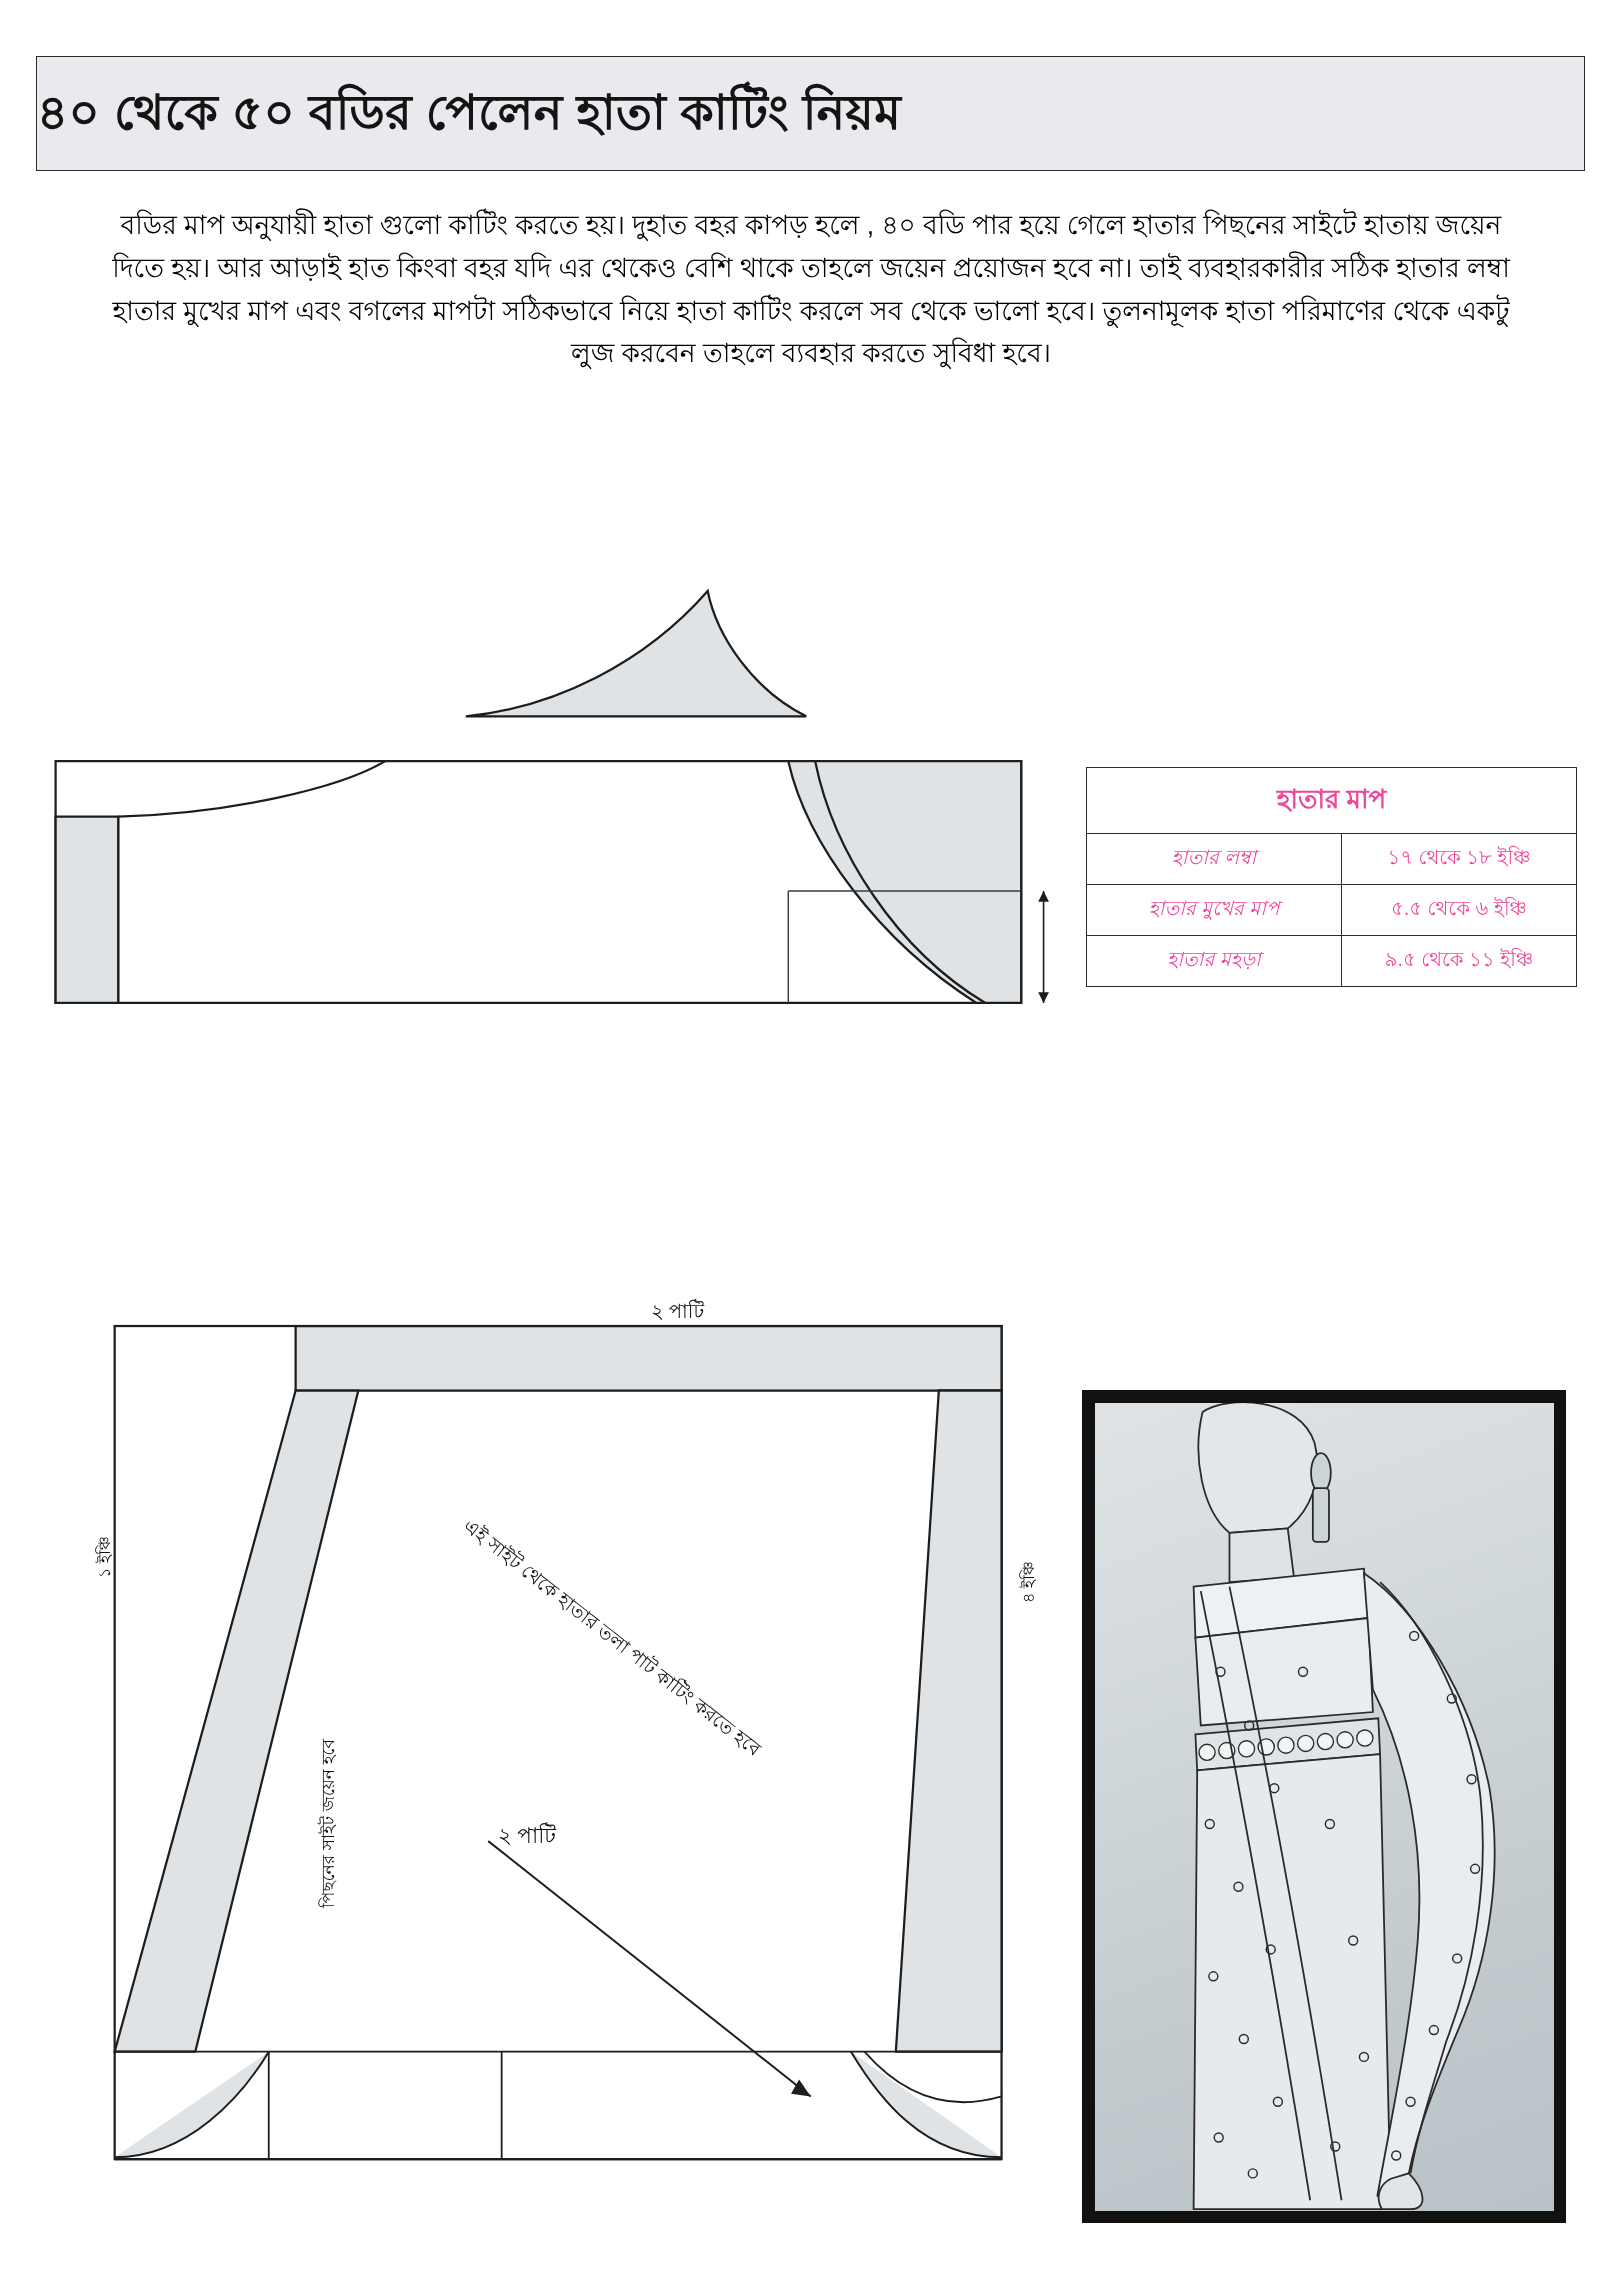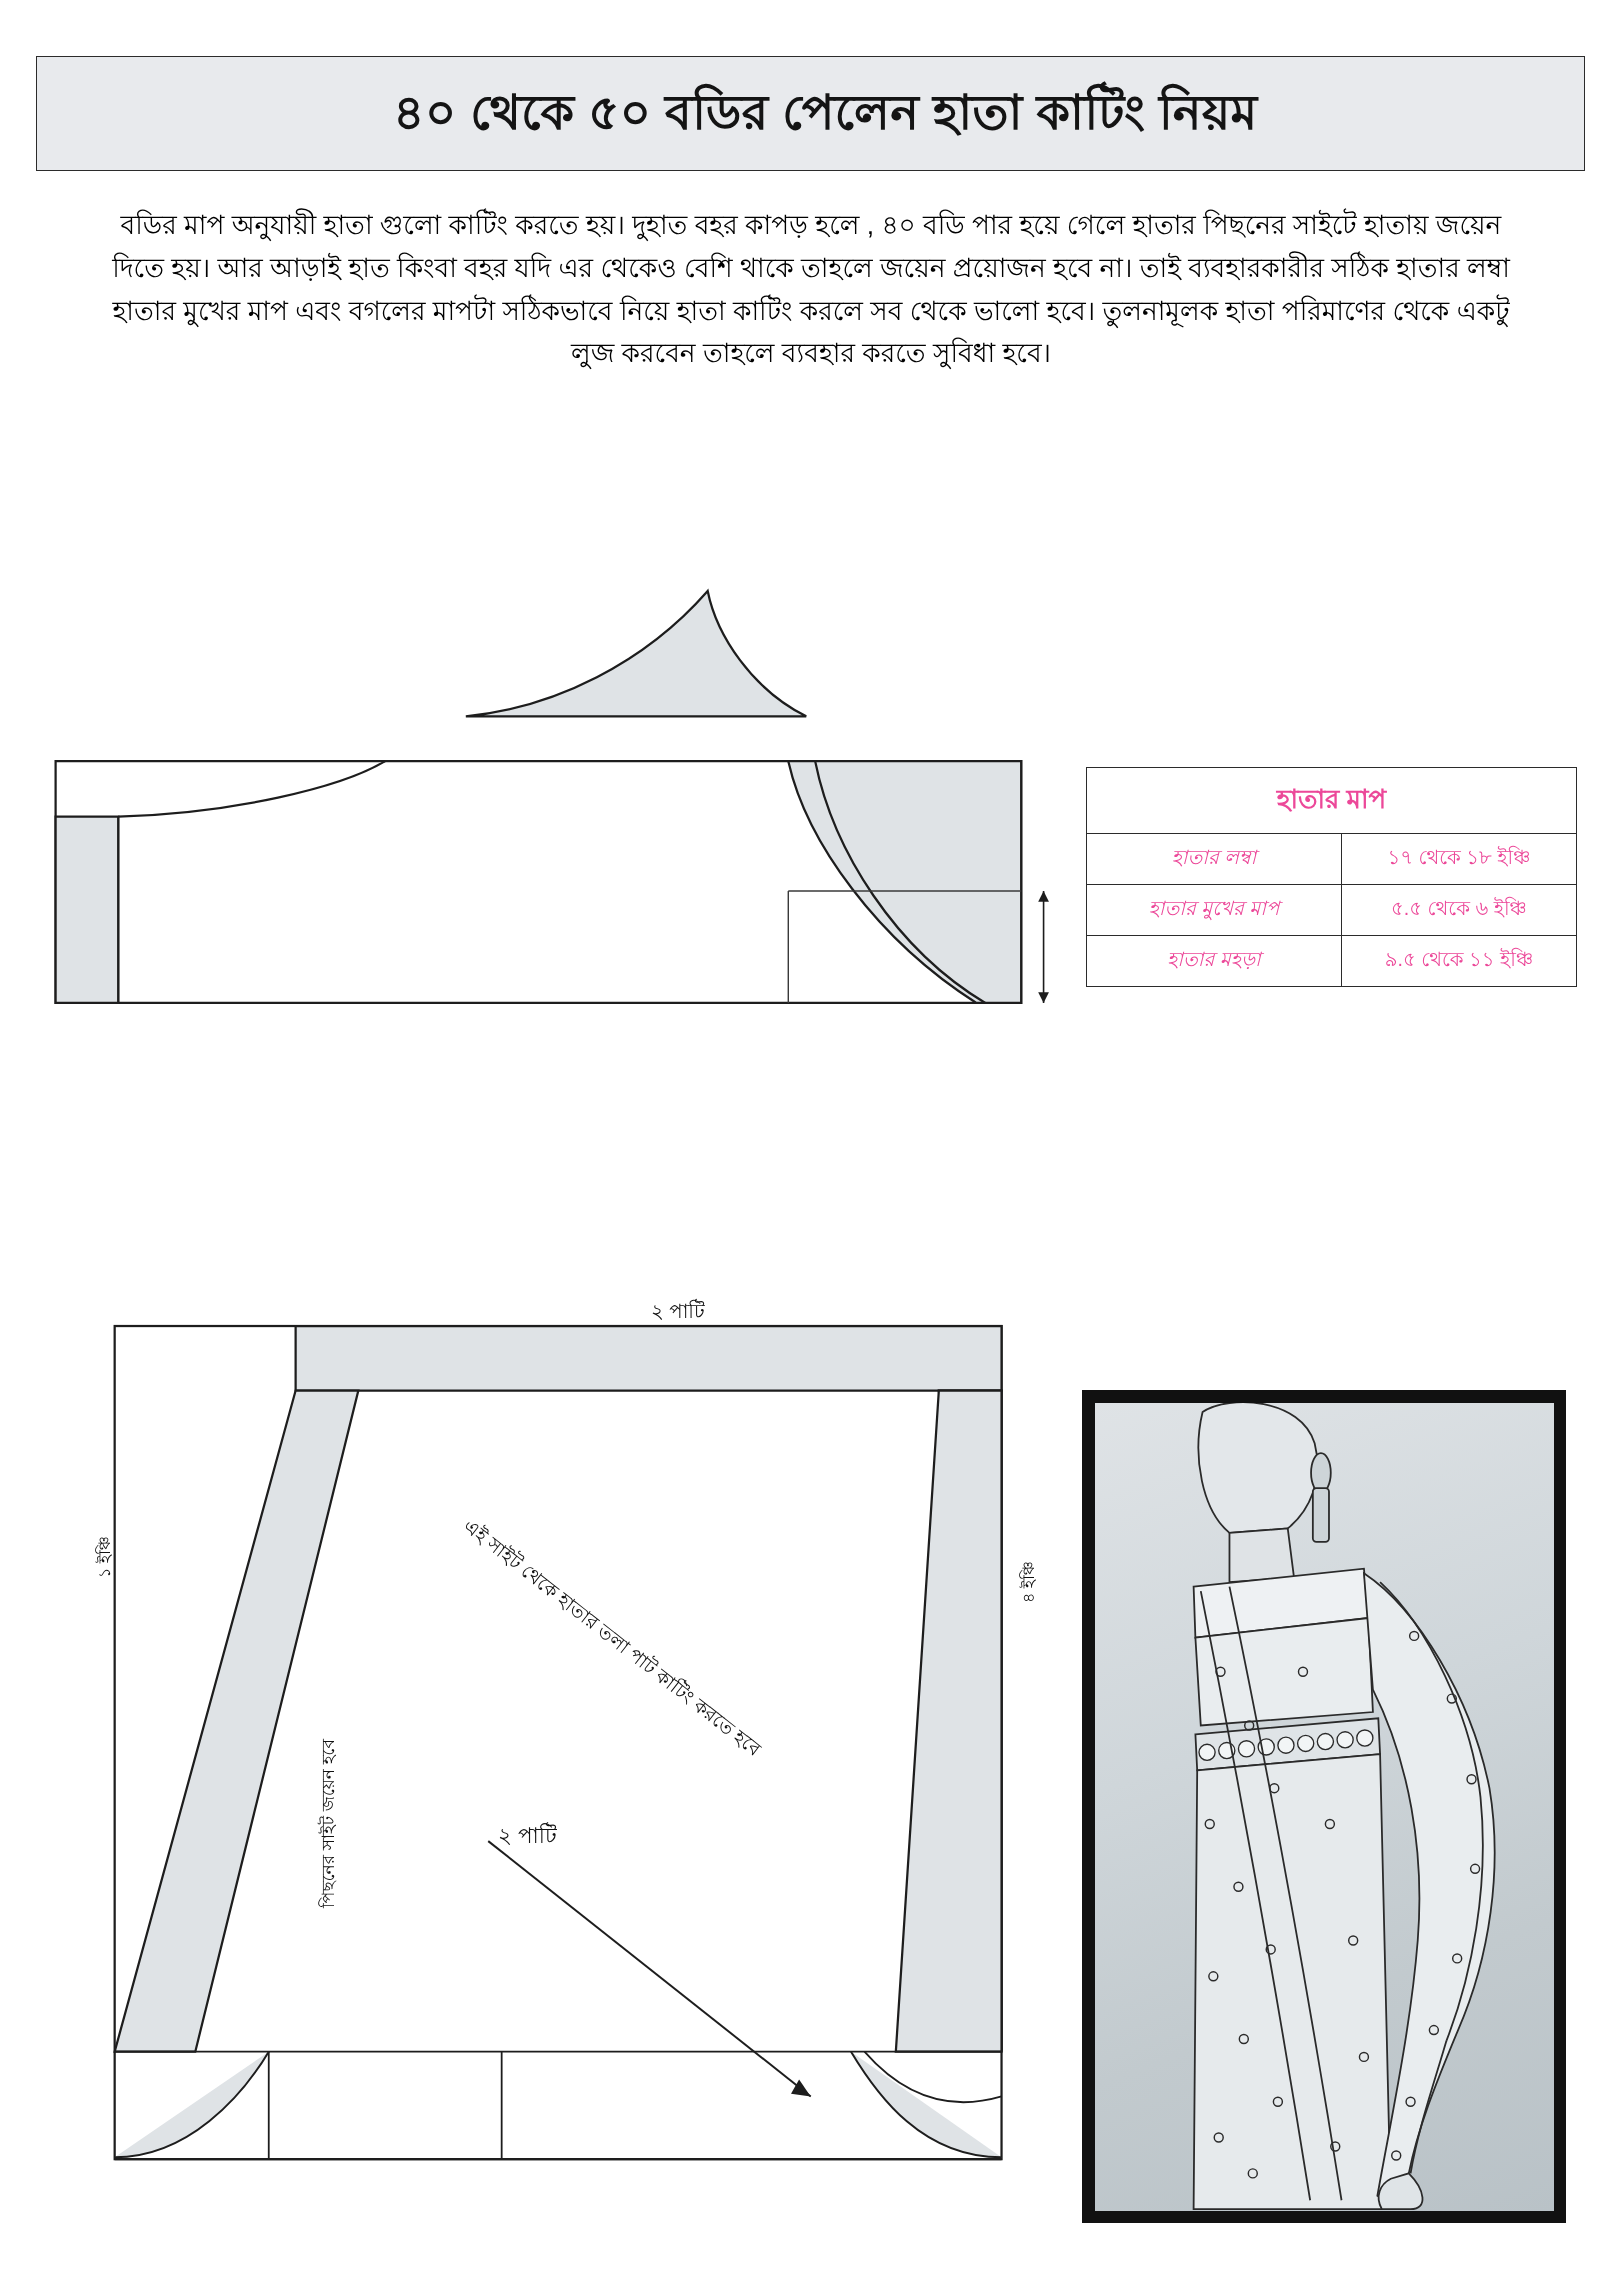--- a/index.html
+++ b/index.html
@@ -20,23 +20,21 @@
   .title-bar {
     position: absolute;
     left: 36px;
     top: 56px;
     width: 1549px;
     height: 115px;
     background: #e8eaed;
     border: 1.8px solid #2b2b2b;
     display: flex;
     align-items: center;
-    justify-content: center;
     box-sizing: border-box;
-    padding-left: 30px;
   }
   .title-bar .title-text {
     font-size: 48px;
     font-weight: bold;
     letter-spacing: 0.4px;
     color: #141414;
     text-align: center;
     line-height: 1.1;
   }
 
@@ -112,20 +110,21 @@
     transform-origin: left top;
     white-space: nowrap;
     font-size: 18px;
     color: #111;
   }
   .lbl-abs {
     position: absolute;
     white-space: nowrap;
     font-size: 19.7px;
     color: #111;
+    font-family: Liberation Serif, serif;
   }
 </style>
 </head>
 <body>
 
 <div class="title-bar">
   <div class="title-text">৪০ থেকে ৫০ বডির পেলেন হাতা কাটিং নিয়ম</div>
 </div>
 
 <div class="intro">বডির মাপ অনুযায়ী হাতা গুলো কাটিং করতে হয়। দুহাত বহর কাপড় হলে , ৪০ বডি পার হয়ে গেলে হাতার পিছনের সাইটে হাতায় জয়েন দিতে হয়। আর আড়াই হাত কিংবা বহর যদি এর থেকেও বেশি থাকে তাহলে জয়েন প্রয়োজন হবে না। তাই ব্যবহারকারীর সঠিক হাতার লম্বা হাতার মুখের মাপ এবং বগলের মাপটা সঠিকভাবে নিয়ে হাতা কাটিং করলে সব থেকে ভালো হবে। তুলনামূলক হাতা পরিমাণের থেকে একটু লুজ করবেন তাহলে ব্যবহার করতে সুবিধা হবে।</div>

